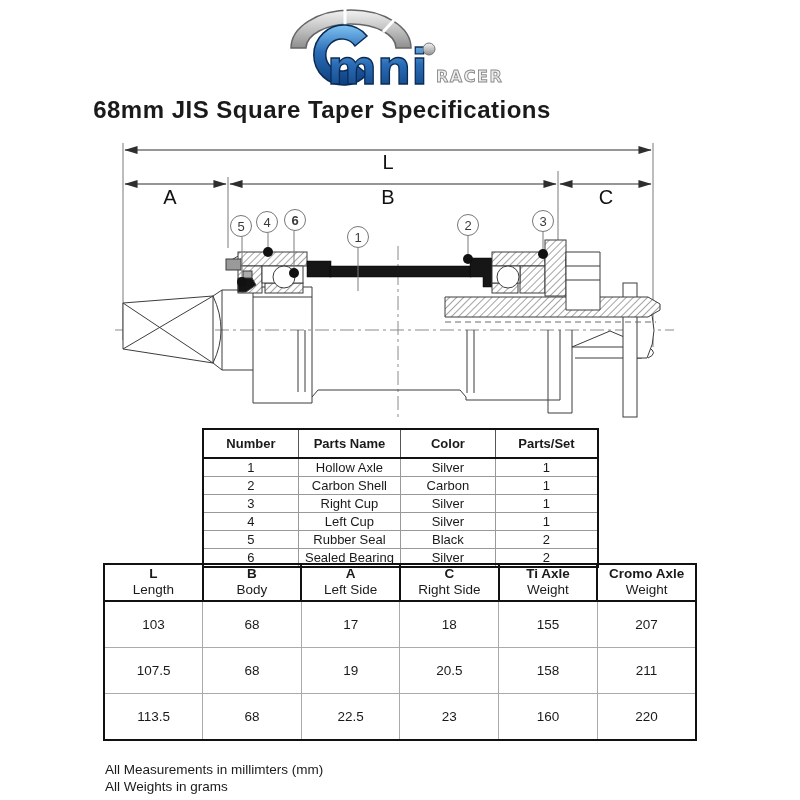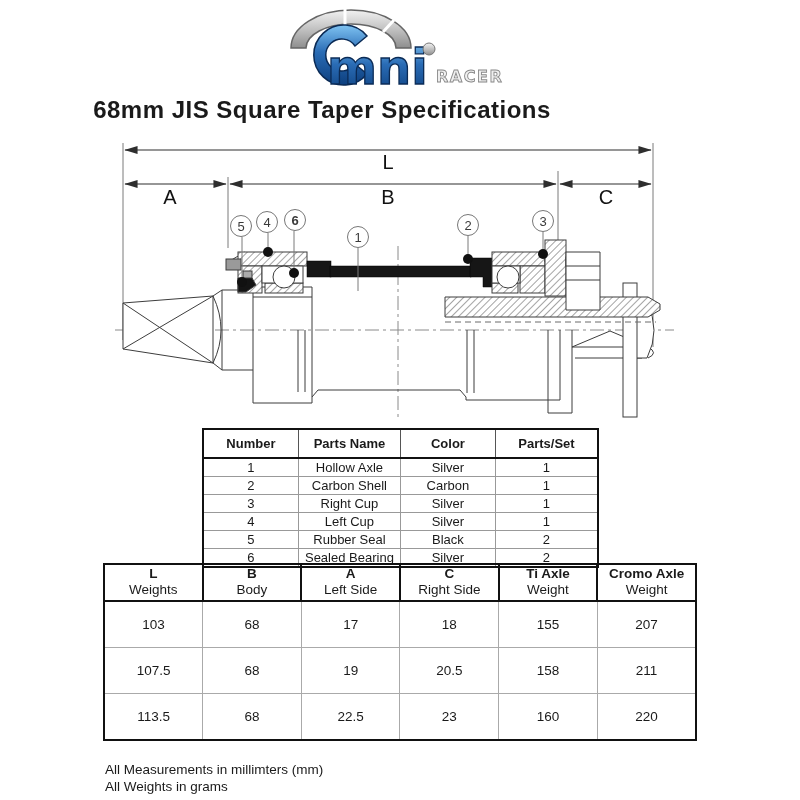--- a/index.html
+++ b/index.html
@@ -256,21 +256,21 @@
         <td>2</td>
       </tr>
     </tbody>
   </table>
 </div>
 
 <div id="spec-table" class="abs">
   <table>
     <thead>
       <tr>
-        <th><span>L</span><span class="sub">Weights</span></th>
+        <th><span>L</span><span class="sub">Length</span></th>
         <th><span>B</span><span class="sub">Body</span></th>
         <th><span>A</span><span class="sub">Left Side</span></th>
         <th><span>C</span><span class="sub">Right Side</span></th>
         <th><span>Ti Axle</span><span class="sub">Weight</span></th>
         <th><span>Cromo Axle</span><span class="sub">Weight</span></th>
       </tr>
     </thead>
     <tbody>
       <tr>
         <td>103</td>

